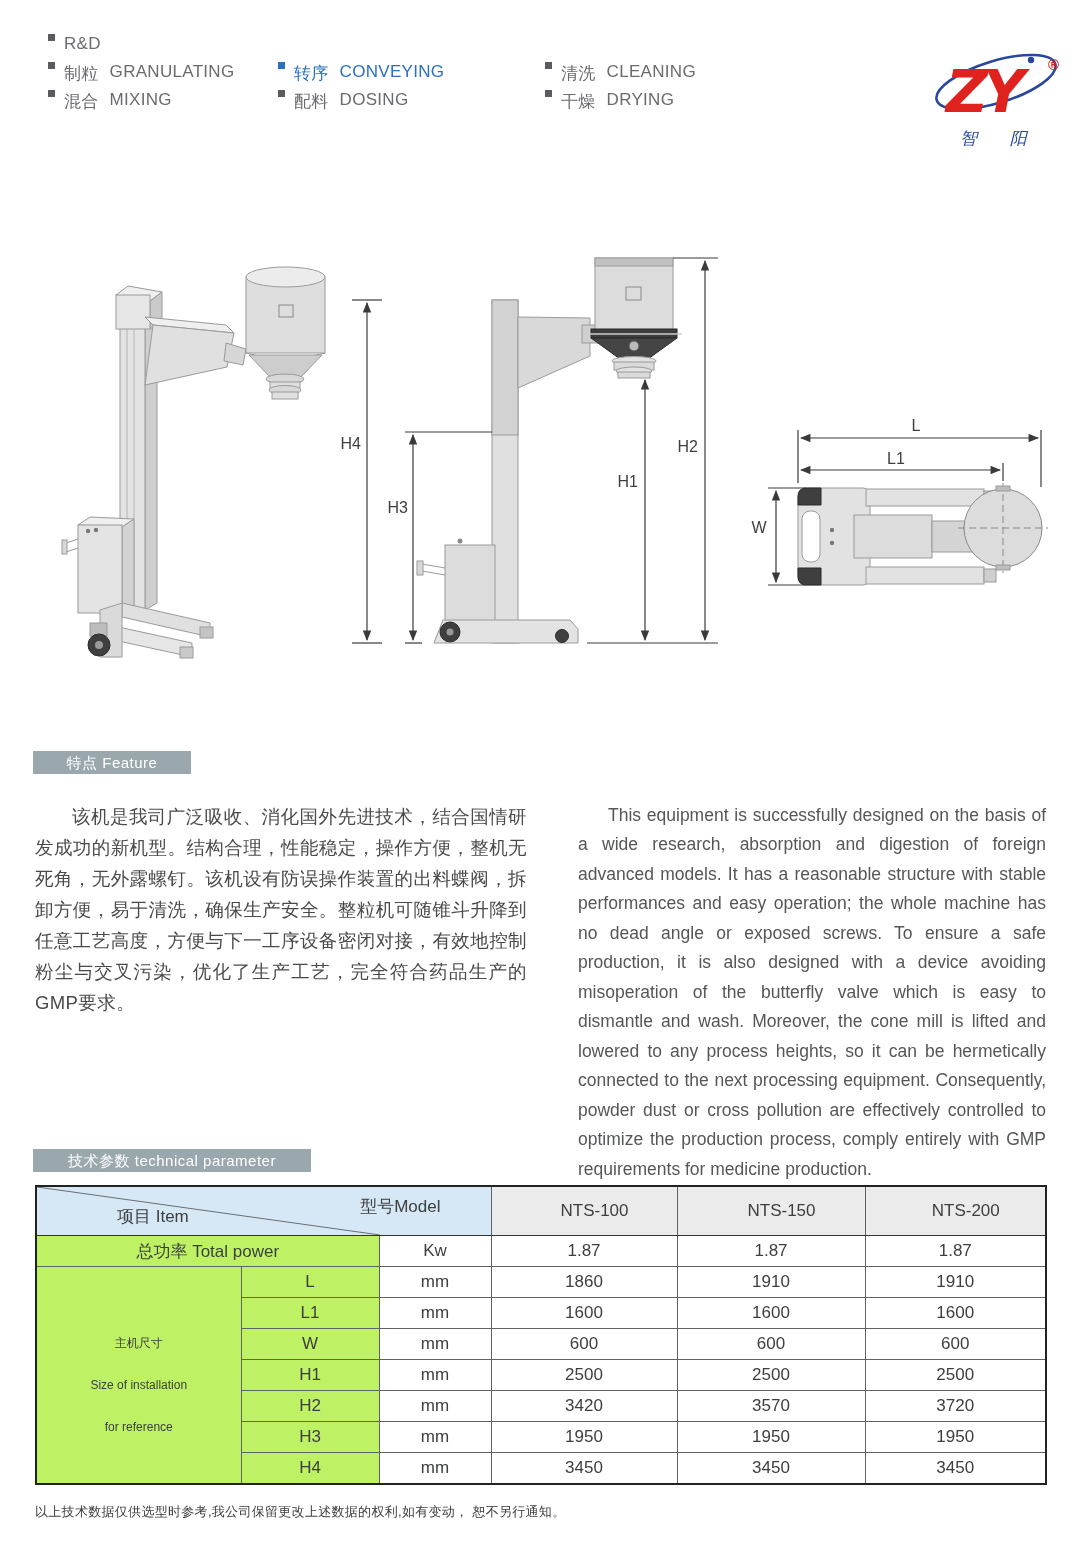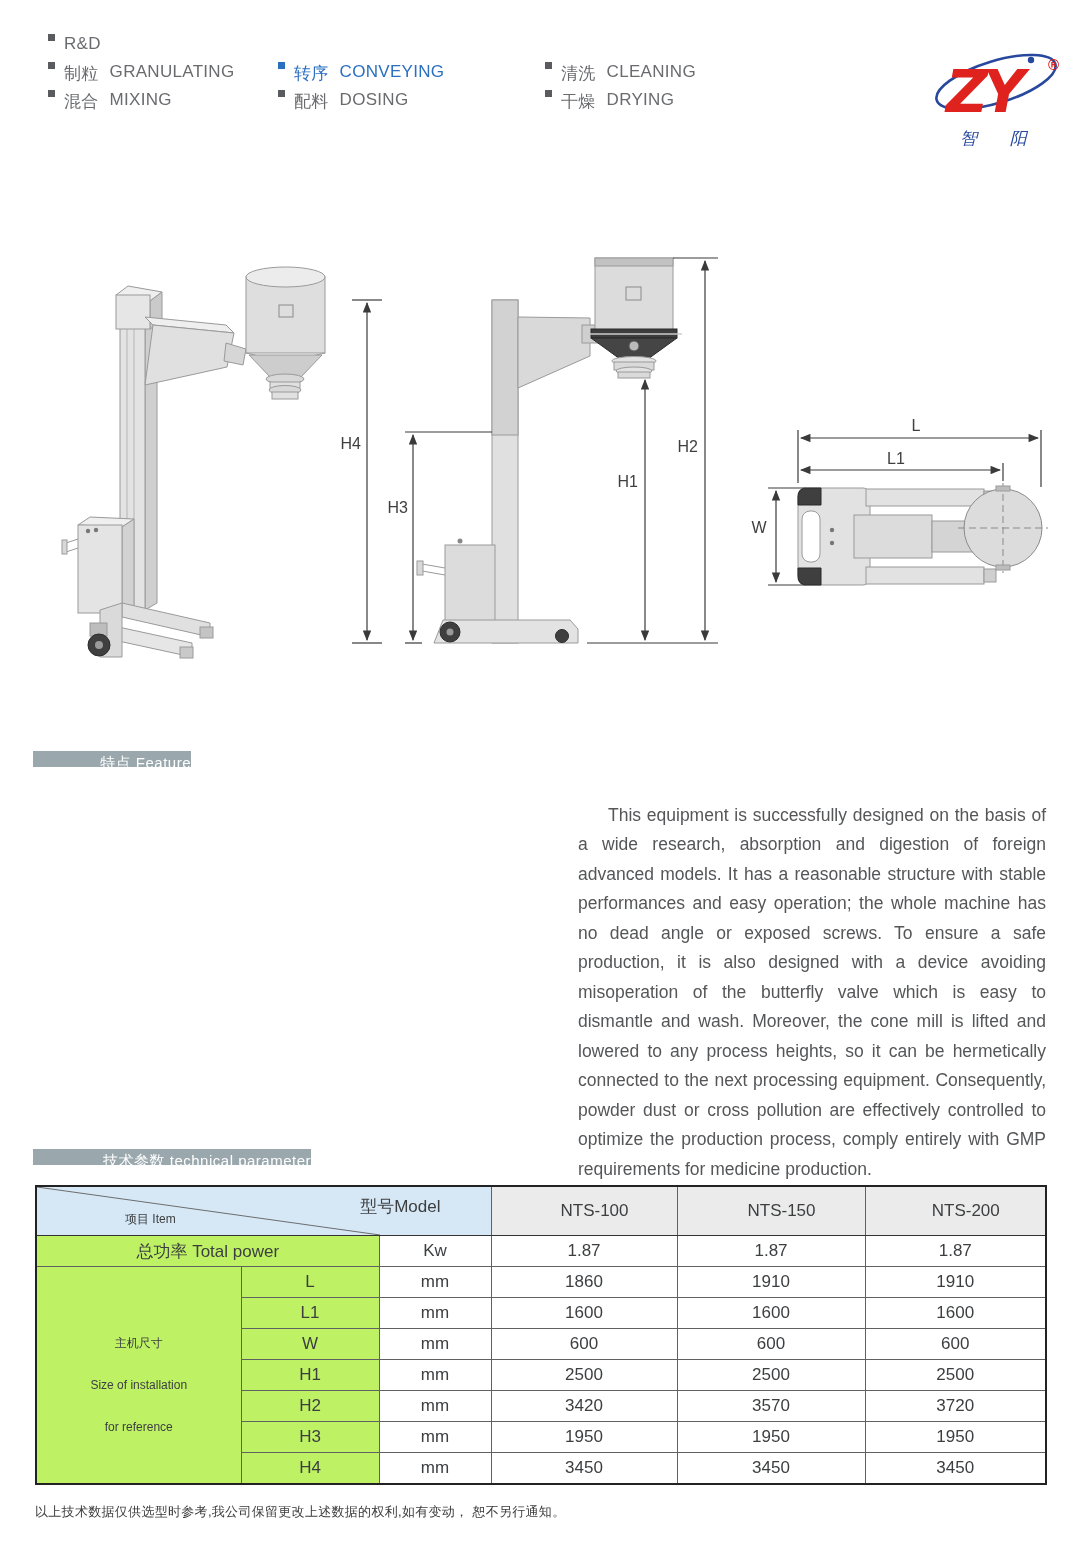--- a/index.html
+++ b/index.html
@@ -15,40 +15,40 @@
   .cat.active .bullet{background:#2a6fc0;}
 
   .logo{position:absolute;left:930px;top:40px;width:140px;height:112px;}
 
   
   .drawings{position:absolute;left:30px;top:225px;width:1020px;height:460px;}
   .dimtxt{font-size:16px;fill:#3f3f42;}
 
   
   .badge{position:absolute;background:#9aa8ae;color:#ffffff;font-size:15px;
-         text-align:right;height:16px;line-height:24px;letter-spacing:.5px;}
+         text-align:center;height:23px;line-height:24px;letter-spacing:.5px;}
   .badge.feature{left:33px;top:751px;width:158px;}
   .badge.params{left:33px;top:1149px;width:278px;}
 
   
   .feat-zh{position:absolute;left:35px;top:782px;width:492px;font-size:18.5px;line-height:31px;
            color:#4a4a4c;text-align:justify;text-indent:2em;letter-spacing:.4px;}
   .feat-en{position:absolute;left:578px;top:783px;width:468px;font-size:17.5px;line-height:29.5px;
            color:#555658;text-align:justify;text-indent:30px;}
 
   
   .ptable{position:absolute;left:35px;top:1185px;width:1010px;border-collapse:collapse;table-layout:fixed;
           font-size:17px;color:#3c3e40;}
   .ptable td{border:1px solid #5f6163;text-align:center;vertical-align:middle;padding:0;height:30px;background:#fff;}
   .ptable{border:2px solid #222;}
   .ptable td.blue{background:#bef264;}
   .ptable td.model{background:#ebebeb;border-bottom:1.5px solid #333;padding-left:21px;}
   .ptable tr.hdr td{height:48px;}
   .ptable td.diag{background:#d6e8f6;position:relative;border-bottom:1.5px solid #333;}
-  .diag .corner-item{position:absolute;left:88px;bottom:7px;font-size:12px;}
+  .diag .corner-item{position:absolute;left:80px;bottom:7px;font-size:17px;}
   .diag .corner-model{position:absolute;right:50px;top:8px;font-size:17px;}
   .grpcell div{line-height:22px;font-size:12px;margin-top:20px;}
 
   
   .foot{position:absolute;left:35px;top:1456px;color:#3c3c3e;margin-top:48px;}
   .foot .f-zh{font-size:13px;line-height:16px;letter-spacing:.3px;}
   .foot .f-en{font-size:14.5px;line-height:17px;}
 </style>
 </head>
 <body>
@@ -246,20 +246,21 @@
         <line x1="738" y1="360" x2="776" y2="360"></line>
         <line x1="746" y1="266" x2="746" y2="357" marker-start="url(#as)" marker-end="url(#ae)"></line>
       </g>
       <text class="dimtxt" x="886" y="206" text-anchor="middle" stroke="none">L</text>
       <text class="dimtxt" x="866" y="239" text-anchor="middle" stroke="none">L1</text>
       <text class="dimtxt" x="729" y="308" text-anchor="middle" stroke="none">W</text>
     </g>
   </svg>
 
   <div class="badge feature">特点 Feature</div>
+  <p class="feat-zh">该机是我司广泛吸收、消化国外先进技术，结合国情研发成功的新机型。结构合理，性能稳定，操作方便，整机无死角，无外露螺钉。该机设有防误操作装置的出料蝶阀，拆卸方便，易于清洗，确保生产安全。整粒机可随锥斗升降到任意工艺高度，方便与下一工序设备密闭对接，有效地控制粉尘与交叉污染，优化了生产工艺，完全符合药品生产的GMP要求。</p>
   <p class="feat-en">This equipment is successfully designed on the basis of a wide research, absorption and digestion of foreign advanced models. It has a reasonable structure  with stable performances and easy operation; the whole machine has no dead angle or exposed screws. To ensure a safe production, it is also designed with a device avoiding misoperation of the butterfly valve which is easy to dismantle and wash. Moreover, the cone mill is lifted and lowered to any process heights, so it can be hermetically connected to the next processing equipment. Consequently, powder dust or cross pollution are effectively controlled to optimize the production process, comply entirely with GMP requirements for medicine production.</p>
 
   <div class="badge params">技术参数  technical parameter</div>
 
   <table class="ptable">
     <colgroup>
       <col style="width:205px">
         <col style="width:138px">
         <col style="width:112px">
       <col style="width:186px">

